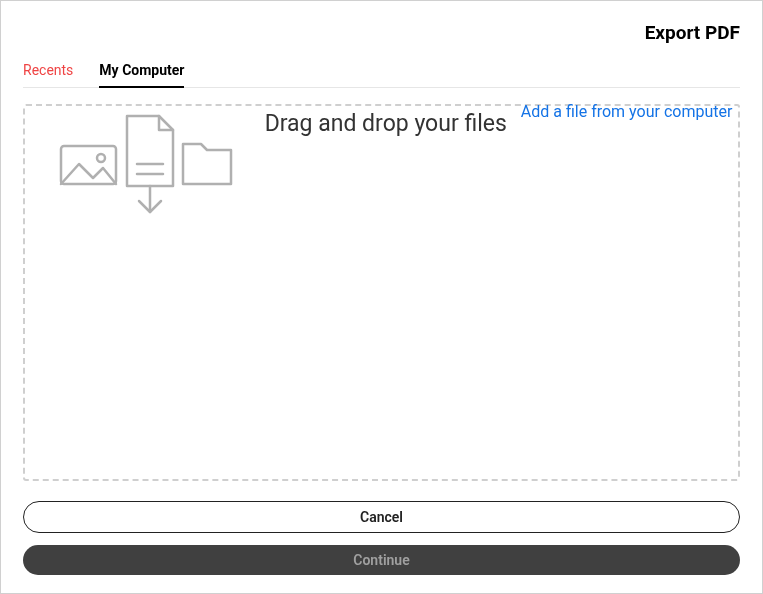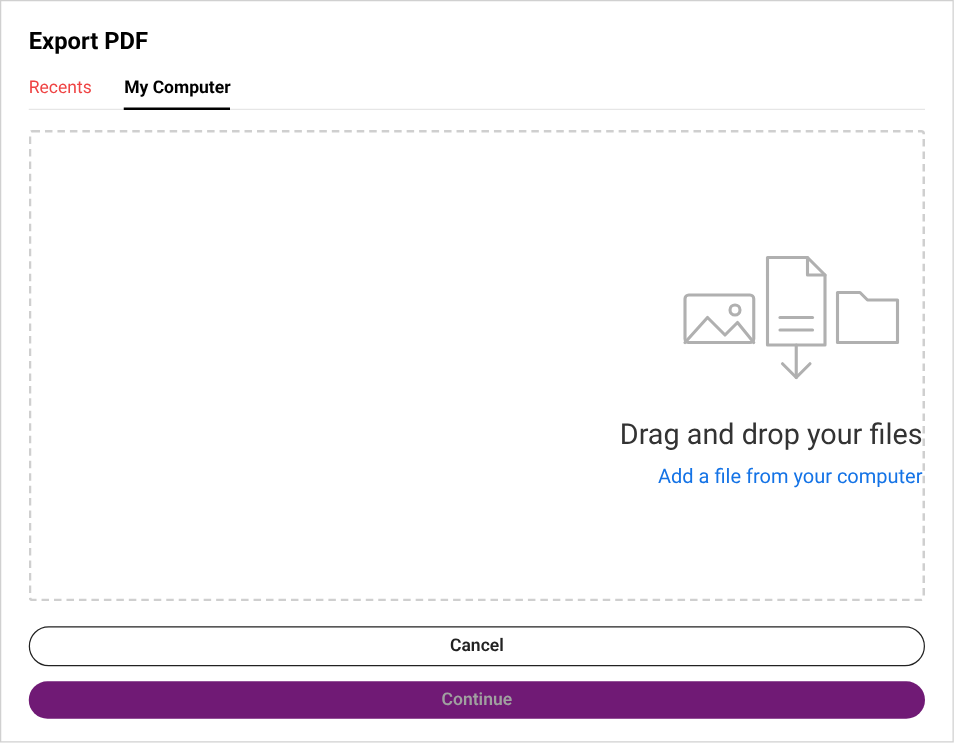--- a/index.html
+++ b/index.html
@@ -15,20 +15,21 @@
       border: 1px solid #d0d0d0;
       padding: 20px 22px 18px 22px;
       display: flex;
       flex-direction: column;
     }
     .title {
       font-size: 19px;
       font-weight: 700;
       color: #000;
       margin-bottom: 18px;
+      text-align: right;
     }
     .tabs {
       display: flex;
       gap: 26px;
       border-bottom: 1px solid #e6e6e6;
       margin-bottom: 16px;
     }
     .tab {
       font-size: 14px;
       color: #ef4444;
@@ -40,22 +41,21 @@
     .tab.active {
       color: #000;
       font-weight: 700;
       border-bottom: 2px solid #000;
     }
     .dropzone {
       flex: 1;
       border: 2px dashed #cfcfcf;
       border-radius: 3px;
       display: flex;
-      flex-direction: column;
-      align-items: flex-end;
+      align-items: flex-start;
       justify-content: center;
       gap: 14px;
     }
     .illust {
       display: flex;
       align-items: center;
       justify-content: center;
       position: relative;
       height: 120px;
       width: 220px;
@@ -86,21 +86,21 @@
       border-radius: 18px;
       cursor: pointer;
       border: none;
     }
     .btn-cancel {
       background: #fff;
       color: #222;
       border: 1.5px solid #222;
     }
     .btn-continue {
-      background: #701a75;
+      background: #404040;
       color: #a0a0a0;
       cursor: default;
     }
     svg { display: block; }
   </style>
 </head>
 <body>
 
 <div class="title">Export PDF</div>
 

